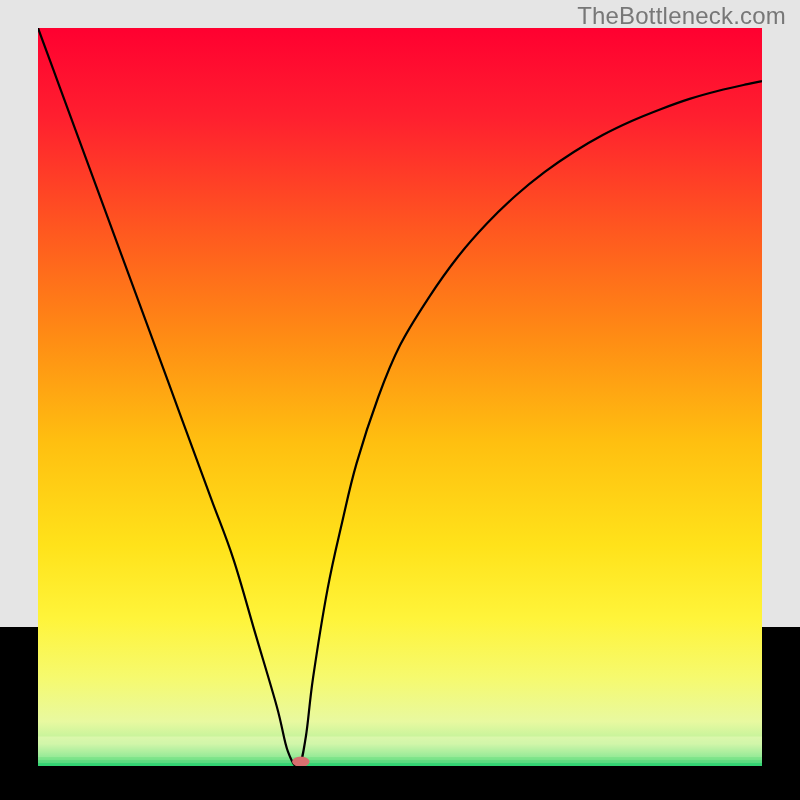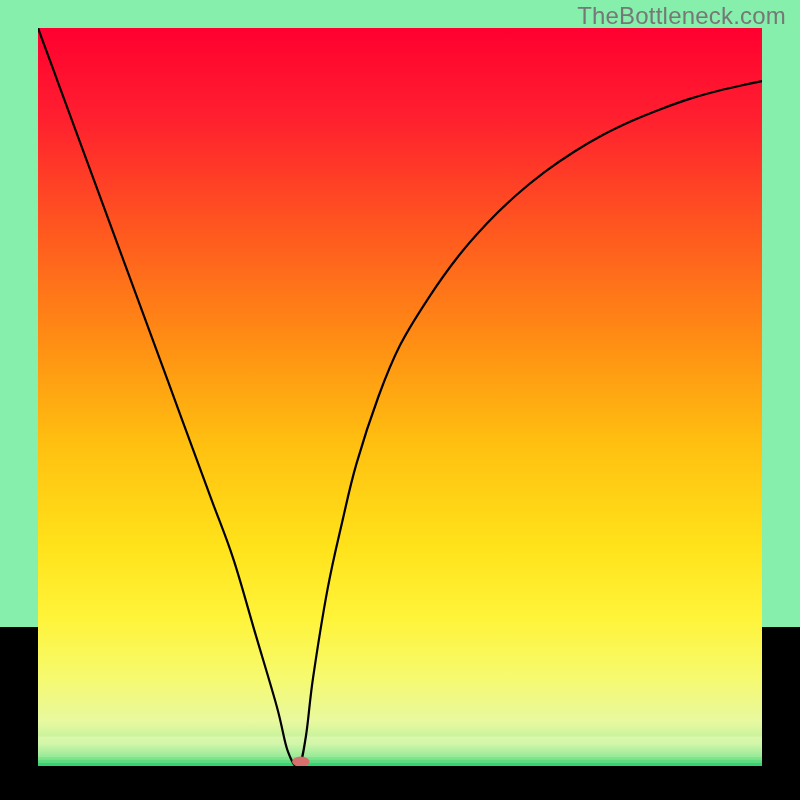--- a/index.html
+++ b/index.html
@@ -10,21 +10,21 @@
     background: #000;
     overflow: hidden;
     font-family: Arial, Helvetica, sans-serif;
   }
   .frame {
     position: absolute;
     left: 0;
     top: 0;
     width: 800px;
     height: 627px;
-    background: #86efac;
+    background: #e5e5e5;
   }
   .plot {
     position: absolute;
     left: 38px;
     top: 28px;
     width: 724px;
     height: 738px;
   }
   .watermark {
     position: absolute;

